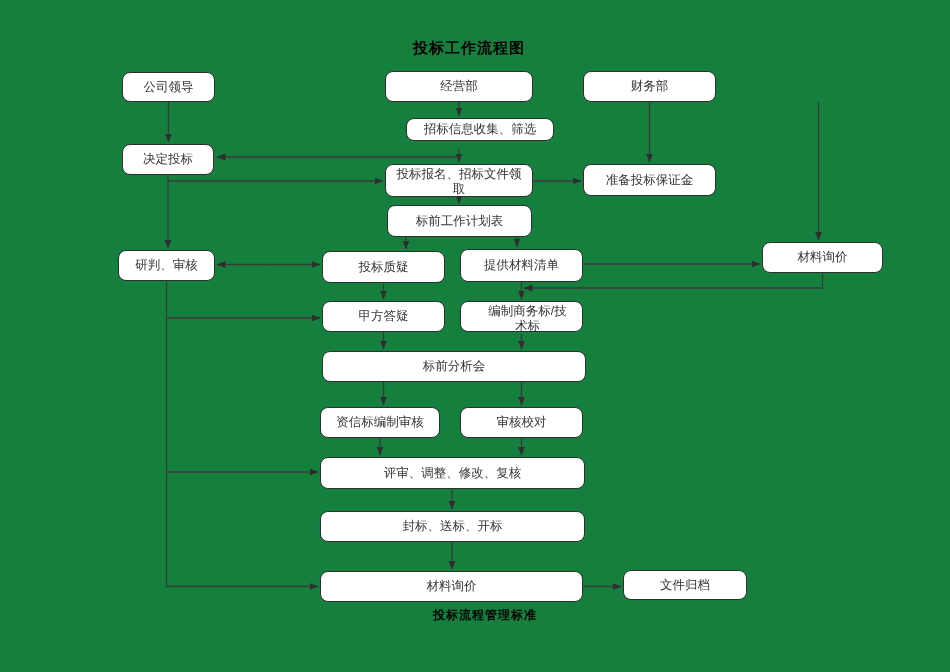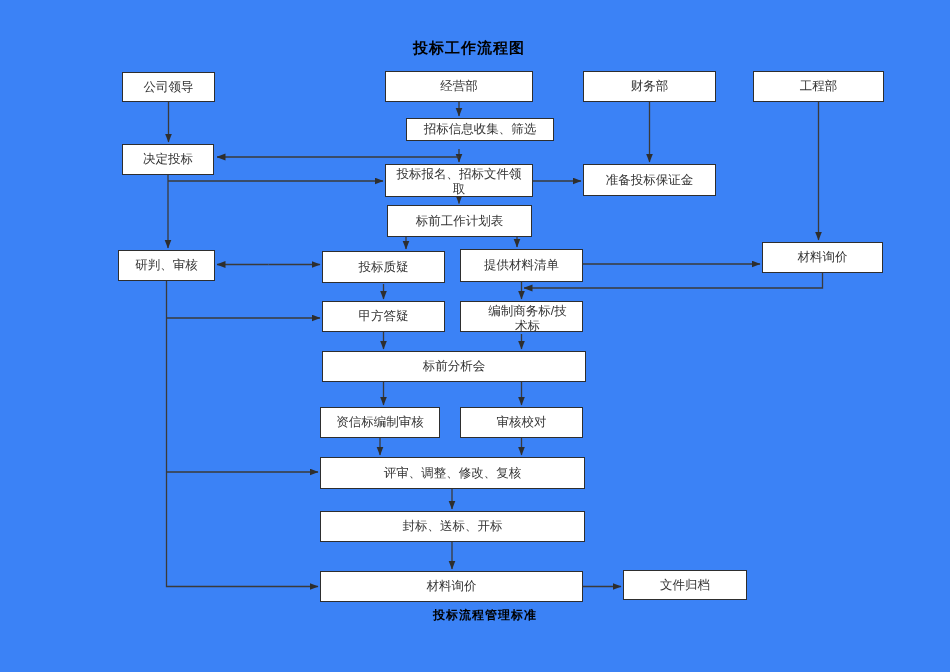--- a/index.html
+++ b/index.html
@@ -1,36 +1,36 @@
 <!DOCTYPE html>
 <html><head>
 <meta charset="utf-8">
 <style>
   html,body{margin:0;padding:0;background:#ffffff;}
   #stage{
     position:relative;
     width:950px;height:672px;
-    background:#3b82f6;
+    background:#15803d;
     font-family:"Liberation Sans","DejaVu Sans",sans-serif;
     overflow:hidden;
   }
   .title{
     position:absolute;
     text-align:center;
     font-weight:bold;
     color:#000000;
     letter-spacing:1px;
   }
   .title.top{left:244px;top:39px;width:450px;font-size:15px;}
   .title.bottom{left:260px;top:607px;width:450px;font-size:12px;}
   .node{
     position:absolute;
     box-sizing:border-box;
     border:1.3px solid #2e2e2e;
-    border-radius:0;
+    border-radius:8px;
     background:#ffffff;
     color:#333333;
     font-size:12.5px;
     line-height:15px;
     display:flex;
     align-items:center;
     justify-content:center;
     text-align:center;
     padding:1px 10px;
   }
@@ -107,21 +107,20 @@
       <line x1="583" y1="586.5" x2="621" y2="586.5" marker-end="url(#arw)"></line>
     </g>
   </svg>
 
   <div class="node" style="left:122px;top:72px;width:93px;height:30px">公司领导</div>
 
   <div class="node" style="left:385px;top:71px;width:148px;height:31px">经营部</div>
 
   <div class="node" style="left:583px;top:71px;width:133px;height:31px">财务部</div>
 
-  <div class="node" style="left:753px;top:71px;width:131px;height:31px">工程部</div>
 
   <div class="node" style="left:406px;top:118px;width:148px;height:23px">招标信息收集、筛选</div>
 
   <div class="node" style="left:122px;top:144px;width:92px;height:31px">决定投标</div>
 
   <div class="node two-line" style="left:385px;top:164px;width:148px;height:33px">投标报名、招标文件领取</div>
 
   <div class="node" style="left:583px;top:164px;width:133px;height:32px">准备投标保证金</div>
 
   <div class="node" style="left:387px;top:205px;width:145px;height:32px">标前工作计划表</div>

